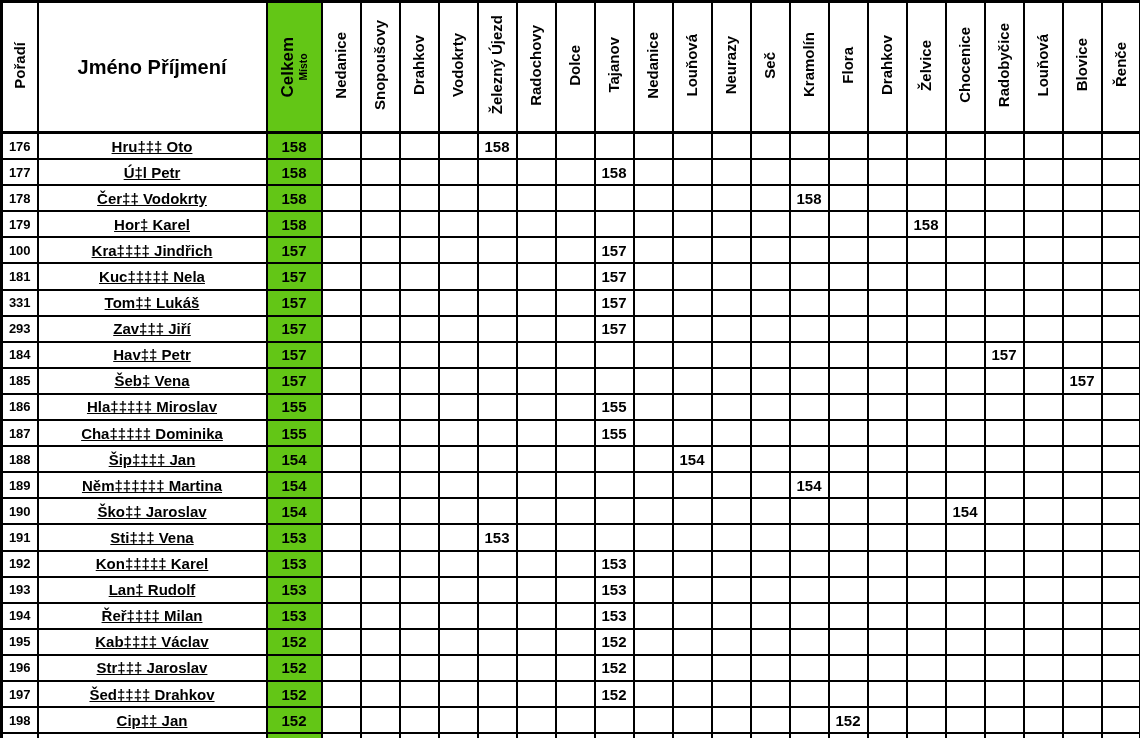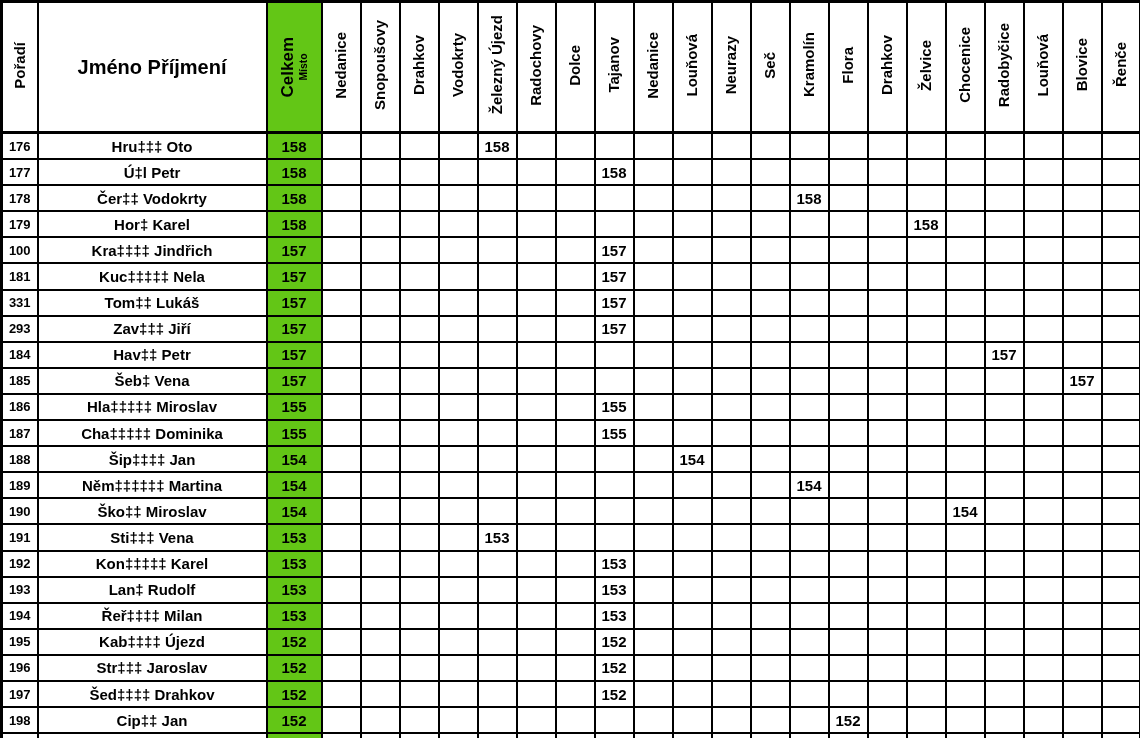--- a/index.html
+++ b/index.html
@@ -55,21 +55,21 @@
     flex-direction: row;
     align-items: center;
     justify-content: center;
     gap: 1px;
     height: 100%;
   }
   .total-main { font-size: 17px; }
   .total-sub  { font-size: 11.5px; transform: rotate(180deg) scaleY(0.9); }
   td.green { background: var(--green, #63C616); font-size: 15px; }
   td.rank-cell { font-size: 13px; }
-  td.name-cell { font-size: 15px; }
+  td.name-cell { font-size: 15px; text-decoration: underline; }
 </style>
 </head>
 <body>
 
 <div class="sheet">
   <table class="results">
     <colgroup>
       <col class="c-rank">
       <col class="c-name">
       <col class="c-total">
@@ -494,21 +494,21 @@
           <td></td>
           <td></td>
           <td></td>
           <td></td>
           <td></td>
           <td></td>
           <td></td>
         </tr>
         <tr>
           <td class="rank-cell">190</td>
-          <td class="name-cell">Ško‡‡ Miroslav</td>
+          <td class="name-cell">Ško‡‡ Jaroslav</td>
           <td class="green">154</td>
           <td></td>
           <td></td>
           <td></td>
           <td></td>
           <td></td>
           <td></td>
           <td></td>
           <td></td>
           <td></td>
@@ -624,21 +624,21 @@
           <td></td>
           <td></td>
           <td></td>
           <td></td>
           <td></td>
           <td></td>
           <td></td>
         </tr>
         <tr>
           <td class="rank-cell">195</td>
-          <td class="name-cell">Kab‡‡‡‡ Újezd</td>
+          <td class="name-cell">Kab‡‡‡‡ Václav</td>
           <td class="green">152</td>
           <td></td>
           <td></td>
           <td></td>
           <td></td>
           <td></td>
           <td></td>
           <td></td>
           <td>152</td>
           <td></td>

